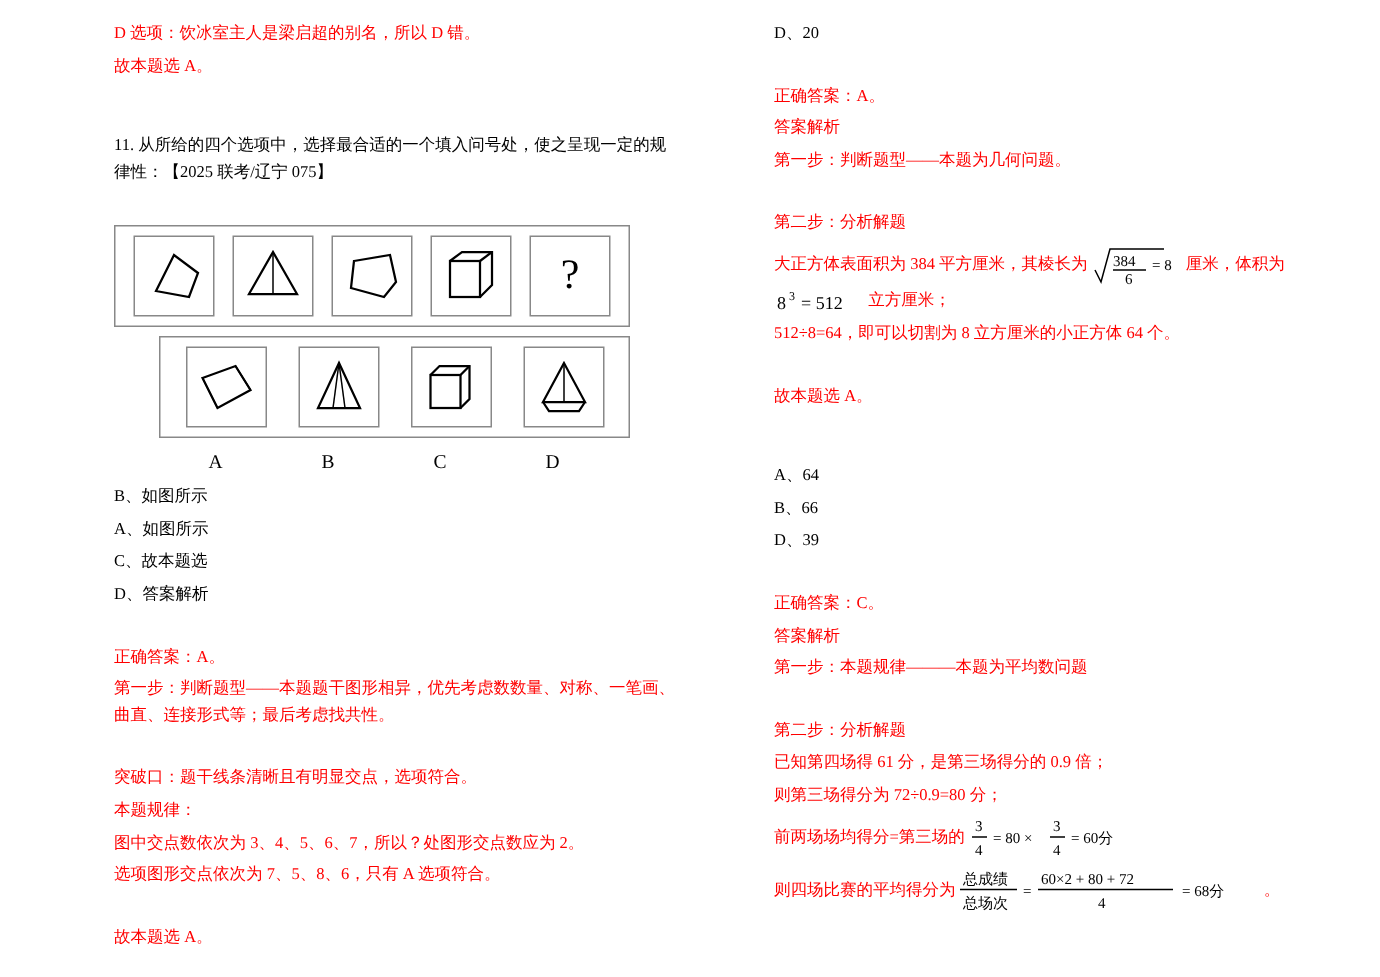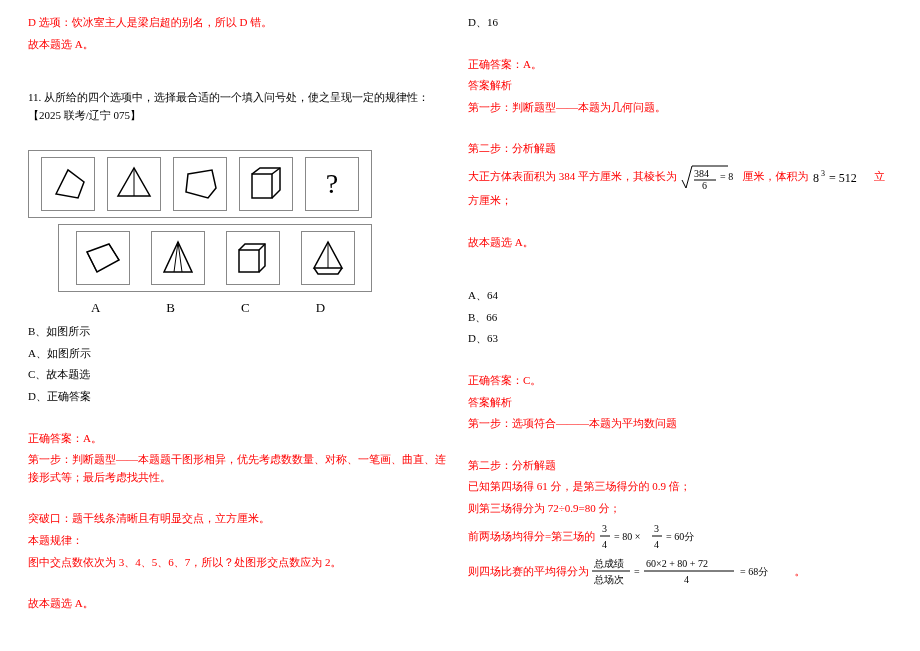--- a/index.html
+++ b/index.html
@@ -12,20 +12,21 @@
     color: #000;
     display: flex;
     width: 920px;
     height: 651px;
     box-sizing: border-box;
   }
   .col {
     width: 50%;
     padding: 0 8px;
     box-sizing: border-box;
+    margin-left: 48px;
   }
   .red { color: #ff0000; }
   p { margin: 4px 0; }
   .spacer { height: 16px; }
   .bigspacer { height: 28px; }
   .img-box {
     border: 1px solid #888;
     display: flex;
     align-items: center;
     justify-content: space-around;
@@ -123,35 +124,36 @@
   <div class="labels">
     <span>A</span>
     <span>B</span>
     <span>C</span>
     <span>D</span>
   </div>
 
   <p>B、如图所示</p>
   <p>A、如图所示</p>
   <p>C、故本题选</p>
-  <p>D、正确答案</p>
+  <p>D、答案解析</p>
   <div class="spacer"></div>
   <p class="red">正确答案：A。</p>
   <p class="red">第一步：判断题型——本题题干图形相异，优先考虑数数量、对称、一笔画、曲直、连接形式等；最后考虑找共性。</p>
   <div class="spacer"></div>
-  <p class="red">突破口：题干线条清晰且有明显交点，立方厘米。</p>
+  <p class="red">突破口：题干线条清晰且有明显交点，选项符合。</p>
   <p class="red">本题规律：</p>
   <p class="red">图中交点数依次为 3、4、5、6、7，所以？处图形交点数应为 2。</p>
+  <p class="red">选项图形交点依次为 7、5、8、6，只有 A 选项符合。</p>
   <div class="spacer"></div>
   <p class="red">故本题选 A。</p>
 
 </div>
 
 <div class="col">
-  <p>D、16</p>
+  <p>D、20</p>
   <div class="spacer"></div>
   <p class="red">正确答案：A。</p>
   <p class="red">答案解析</p>
   <p class="red">第一步：判断题型——本题为几何问题。</p>
   <div class="spacer"></div>
   <p class="red">第二步：分析解题</p>
   <p class="red">
     <span>大正方体表面积为 384 平方厘米，其棱长为</span>
     <svg class="inline-math" width="60" height="30">
       <polyline points="2,18 6,26 12,4 48,4" fill="none" stroke="#000" stroke-width="1"></polyline>
@@ -161,31 +163,32 @@
       <text x="40" y="18" font-size="10">= 8</text>
     </svg>
     <span>厘米，体积为</span>
     <svg class="inline-math" width="60" height="18">
       <text x="2" y="14" font-size="12">8</text>
       <text x="10" y="8" font-size="8">3</text>
       <text x="18" y="14" font-size="12">= 512</text>
     </svg>
     <span>立方厘米；</span>
   </p>
+  <p class="red">512÷8=64，即可以切割为 8 立方厘米的小正方体 64 个。</p>
   <div class="spacer"></div>
   <p class="red">故本题选 A。</p>
   <div class="bigspacer"></div>
 
   <p>A、64</p>
   <p>B、66</p>
-  <p>D、63</p>
+  <p>D、39</p>
   <div class="spacer"></div>
   <p class="red">正确答案：C。</p>
   <p class="red">答案解析</p>
-  <p class="red">第一步：选项符合———本题为平均数问题</p>
+  <p class="red">第一步：本题规律———本题为平均数问题</p>
   <div class="spacer"></div>
   <p class="red">第二步：分析解题</p>
   <p class="red">已知第四场得 61 分，是第三场得分的 0.9 倍；</p>
   <p class="red">则第三场得分为 72÷0.9=80 分；</p>
   <p class="red">
     <span>前两场场均得分=第三场的</span>
     <svg class="inline-math" width="130" height="30">
       <text x="4" y="10" font-size="10">3</text>
         <line x1="2" y1="14" x2="12" y2="14" stroke="#000"></line>
         <text x="4" y="26" font-size="10">4</text>

